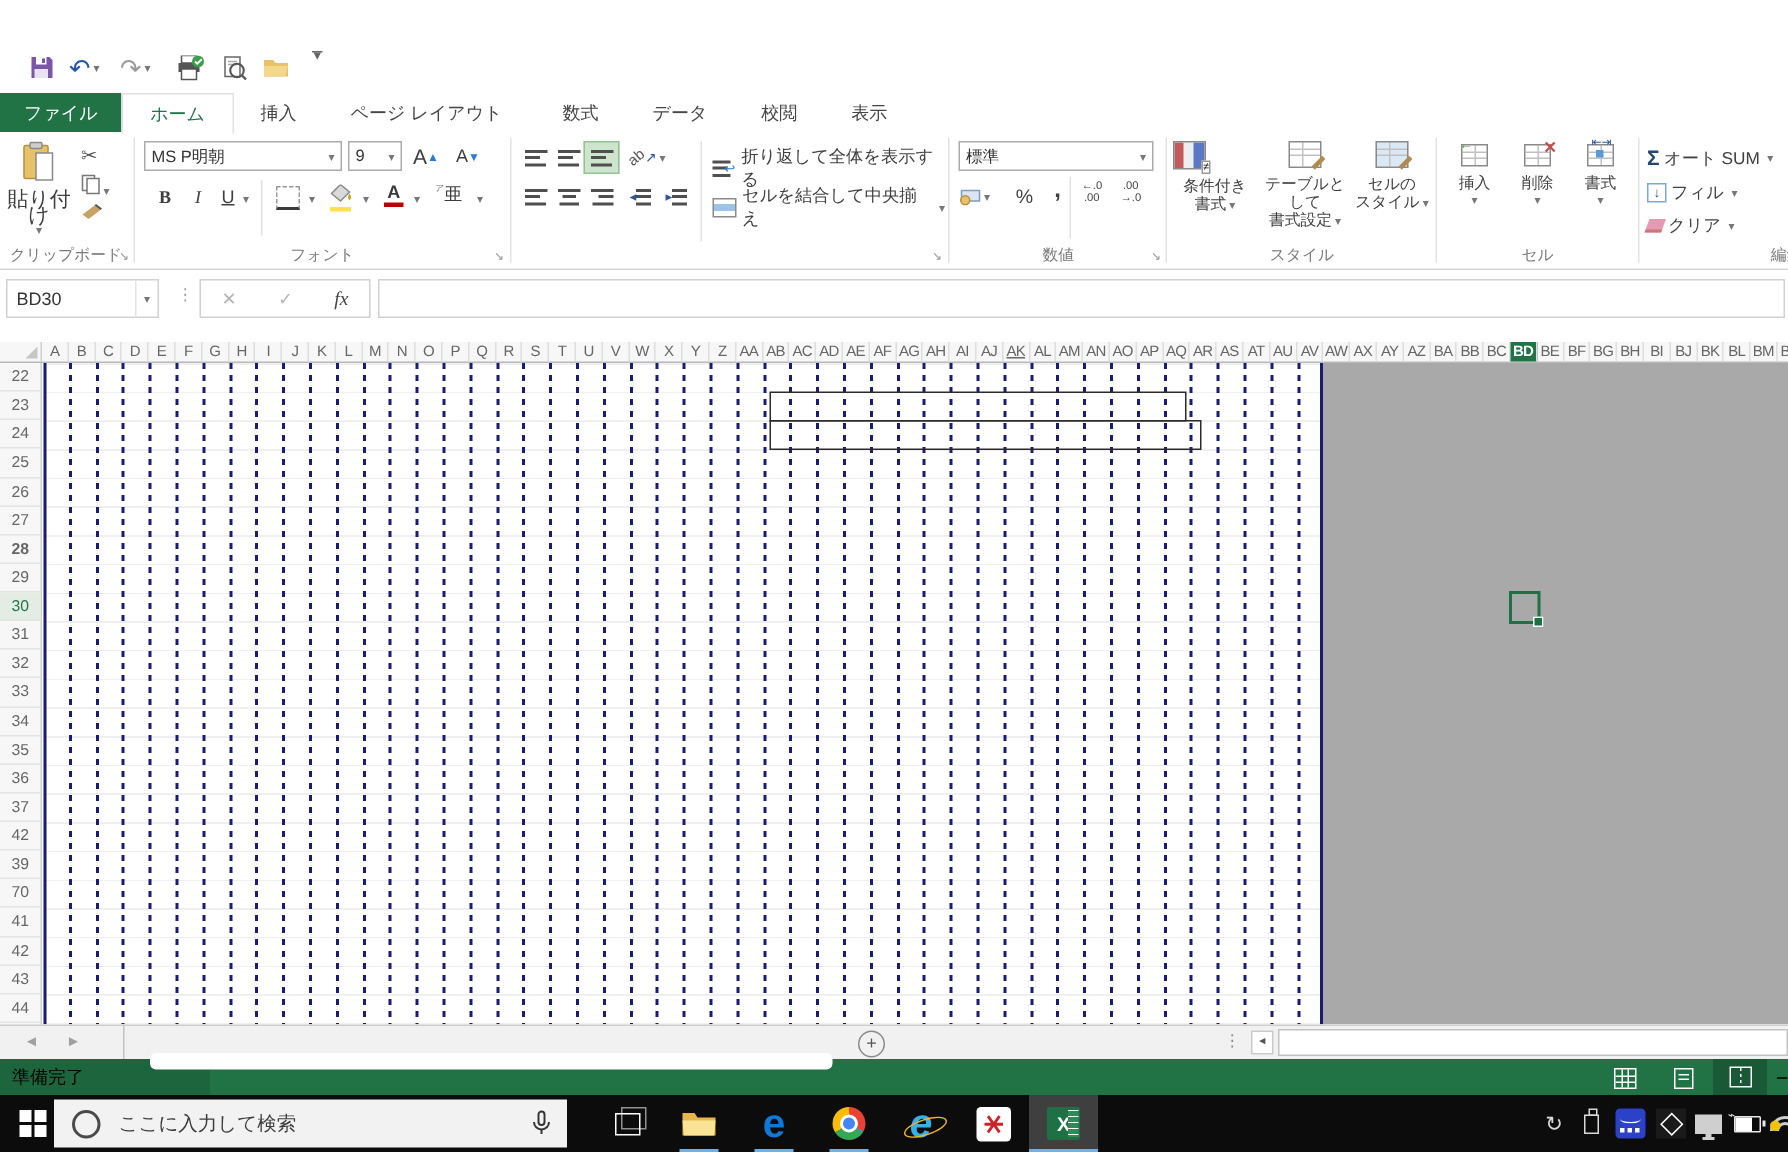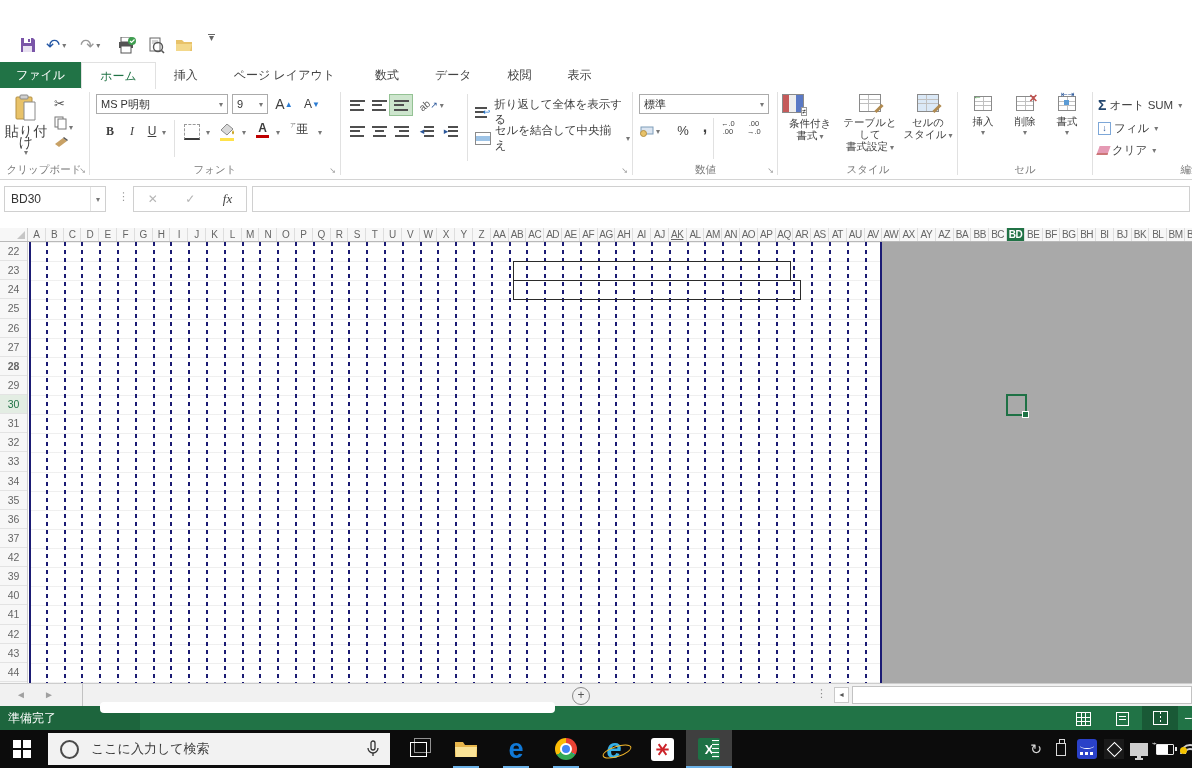--- a/index.html
+++ b/index.html
@@ -59,21 +59,21 @@
         background-image:repeating-linear-gradient(to bottom,#1b1b74 0 4px,transparent 4px 8px)}
   .navy{position:absolute;top:0;bottom:0;width:2px;background:#1b1b74}
   #hlines{position:absolute;left:29px;top:0;width:851px;height:100%;
         background-image:repeating-linear-gradient(to bottom,rgba(100,100,100,0.10) 0 1px,transparent 1px 19.13px)}
   .rngbox{position:absolute;border:1px solid #2b2b2b;box-sizing:border-box}
   #sel-box{position:absolute;width:21px;height:22px;border:2px solid #1e7145;box-sizing:border-box}
   #sel-box .handle{position:absolute;right:-4px;bottom:-4px;width:5px;height:5px;background:#1e7145;border:1px solid #fff}
   
   #strip{left:0;top:683px;width:1192px;height:23px;background:#f1f1f1;border-top:1px solid #cdcdcd;box-sizing:border-box}
   
-  #sbar{left:0;top:706px;width:1192px;height:24px;background:#217346;color:#ffffff}
+  #sbar{left:0;top:706px;width:1192px;height:24px;background:#217346;color:#000000}
   .sb-ic{position:absolute;top:6px}
   .ic-grid{width:13px;height:12px;border:1px solid #fff;background-repeat:no-repeat;
     background-image:linear-gradient(#fff,#fff),linear-gradient(#fff,#fff),linear-gradient(#fff,#fff),linear-gradient(#fff,#fff);
     background-size:1px 100%,1px 100%,100% 1px,100% 1px;background-position:4px 0,8px 0,0 4px,0 8px}
   .ic-page{width:11px;height:12px;border:1px solid #fff;background-repeat:no-repeat;
     background-image:linear-gradient(#fff,#fff),linear-gradient(#fff,#fff);background-size:7px 1px,7px 1px;background-position:2px 3px,2px 6px}
   .ic-pbp{width:13px;height:12px;border:1px solid #fff;background-repeat:no-repeat;
     background-image:repeating-linear-gradient(to bottom,#fff 0 2px,transparent 2px 4px);background-size:1px 100%;background-position:6px 0}
   
   #tbar{left:0;top:730px;width:1192px;height:38px;background:#0c0c0c}
@@ -530,21 +530,21 @@
       <div class="row-h sel" style="top: 153.04px; height: 19.13px; line-height: 19.13px;">30</div>
       <div class="row-h" style="top: 172.17px; height: 19.13px; line-height: 19.13px;">31</div>
       <div class="row-h" style="top: 191.3px; height: 19.13px; line-height: 19.13px;">32</div>
       <div class="row-h" style="top: 210.43px; height: 19.13px; line-height: 19.13px;">33</div>
       <div class="row-h" style="top: 229.56px; height: 19.13px; line-height: 19.13px;">34</div>
       <div class="row-h" style="top: 248.69px; height: 19.13px; line-height: 19.13px;">35</div>
       <div class="row-h" style="top: 267.82px; height: 19.13px; line-height: 19.13px;">36</div>
       <div class="row-h" style="top: 286.95px; height: 19.13px; line-height: 19.13px;">37</div>
       <div class="row-h" style="top: 306.08px; height: 19.13px; line-height: 19.13px;">42</div>
       <div class="row-h" style="top: 325.21px; height: 19.13px; line-height: 19.13px;">39</div>
-      <div class="row-h" style="top: 344.34px; height: 19.13px; line-height: 19.13px;">40</div>
+      <div class="row-h" style="top: 344.34px; height: 19.13px; line-height: 19.13px;">70</div>
       <div class="row-h" style="top: 363.47px; height: 19.13px; line-height: 19.13px;">41</div>
       <div class="row-h" style="top: 382.6px; height: 19.13px; line-height: 19.13px;">42</div>
       <div class="row-h" style="top: 401.73px; height: 19.13px; line-height: 19.13px;">43</div>
       <div class="row-h" style="top: 420.86px; height: 19.13px; line-height: 19.13px;">44</div>
     </div>
   <div id="sel-box" style="left: 1005.5px; top: 151.54px;">
       <span class="handle"></span>
     </div>
 </div>
 
@@ -573,21 +573,21 @@
 
 <div class="abs" id="tbar">
   <div class="app" style="left:0">
     <div style="display:grid;grid-template-columns:8px 8px;grid-template-rows:8px 8px;gap:2px">
       <span style="background:#fff"></span>
         <span style="background:#fff"></span>
         <span style="background:#fff"></span>
         <span style="background:#fff"></span>
     </div>
   </div>
-  <div style="position:absolute;left:48px;top:3px;width:342px;height:32px;background:#f2f2f2;display:flex;align-items:center">
+  <div style="position:absolute;left:36px;top:3px;width:342px;height:32px;background:#f2f2f2;display:flex;align-items:center">
     <span style="width:15px;height:15px;border:2px solid #4a4a4a;border-radius:50%;margin-left:12px"></span>
     <span style="margin-left:12px;font-size:13px;color:#3c3c3c">ここに入力して検索</span>
     <svg style="margin-left:auto;margin-right:10px" width="14" height="18" viewBox="0 0 14 18">
         <rect x="5" y="1" width="4" height="9" rx="2" fill="none" stroke="#333" stroke-width="1.3"></rect>
         <path d="M2 8a5 5 0 0 0 10 0" fill="none" stroke="#333" stroke-width="1.3"></path>
         <line x1="7" y1="13" x2="7" y2="16" stroke="#333" stroke-width="1.3"></line>
       </svg>
   </div>
   <div class="app" style="left:396px">
     <span style="width:15px;height:13px;border:1.5px solid #fff;position:relative">

